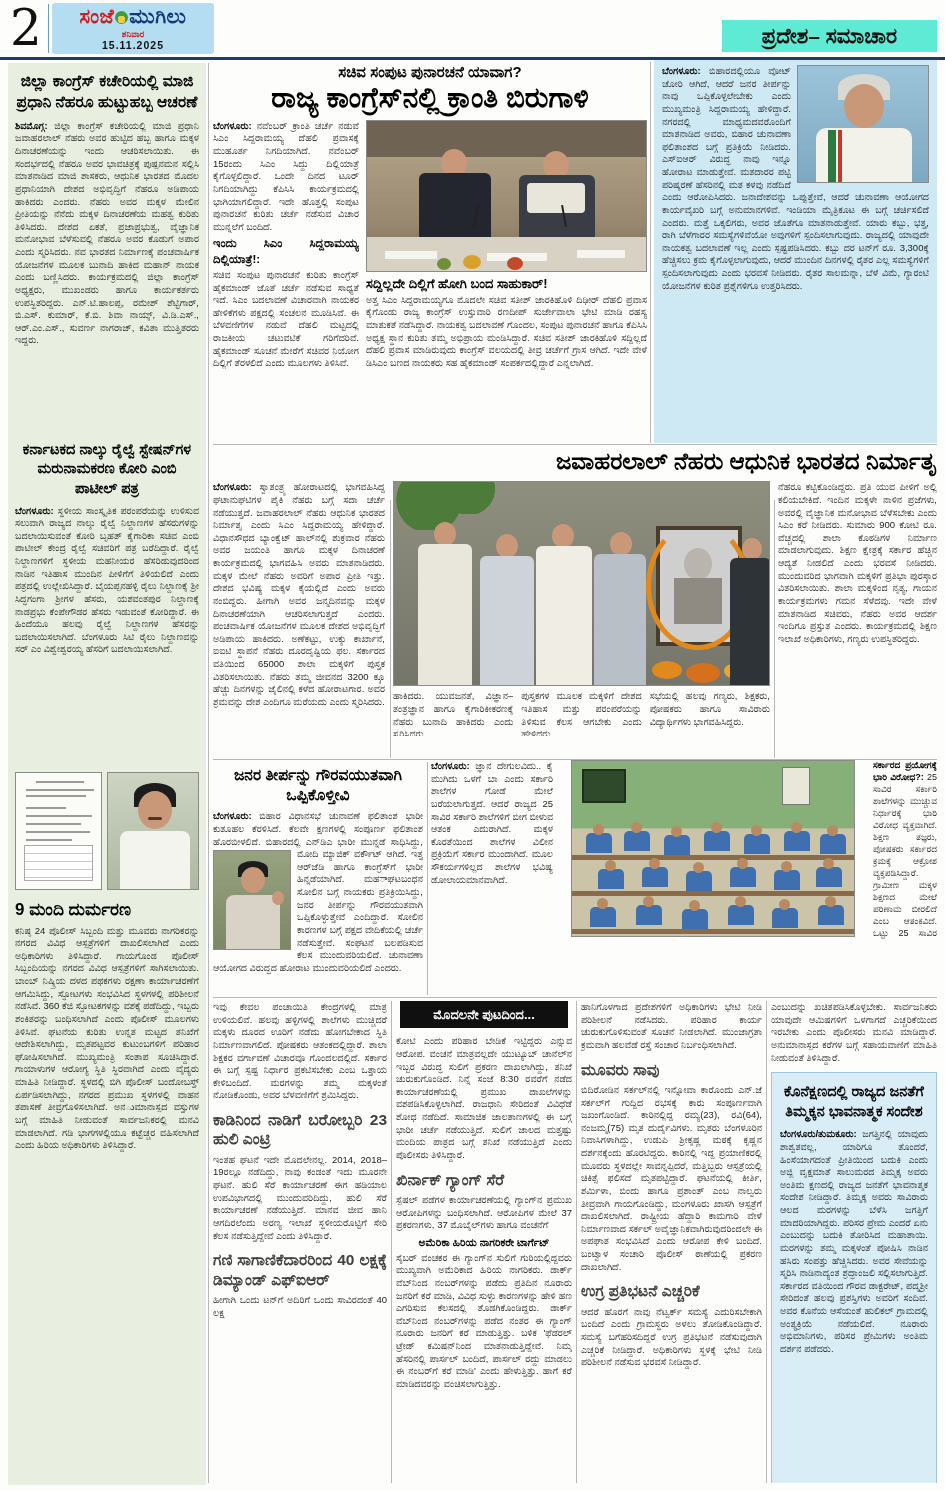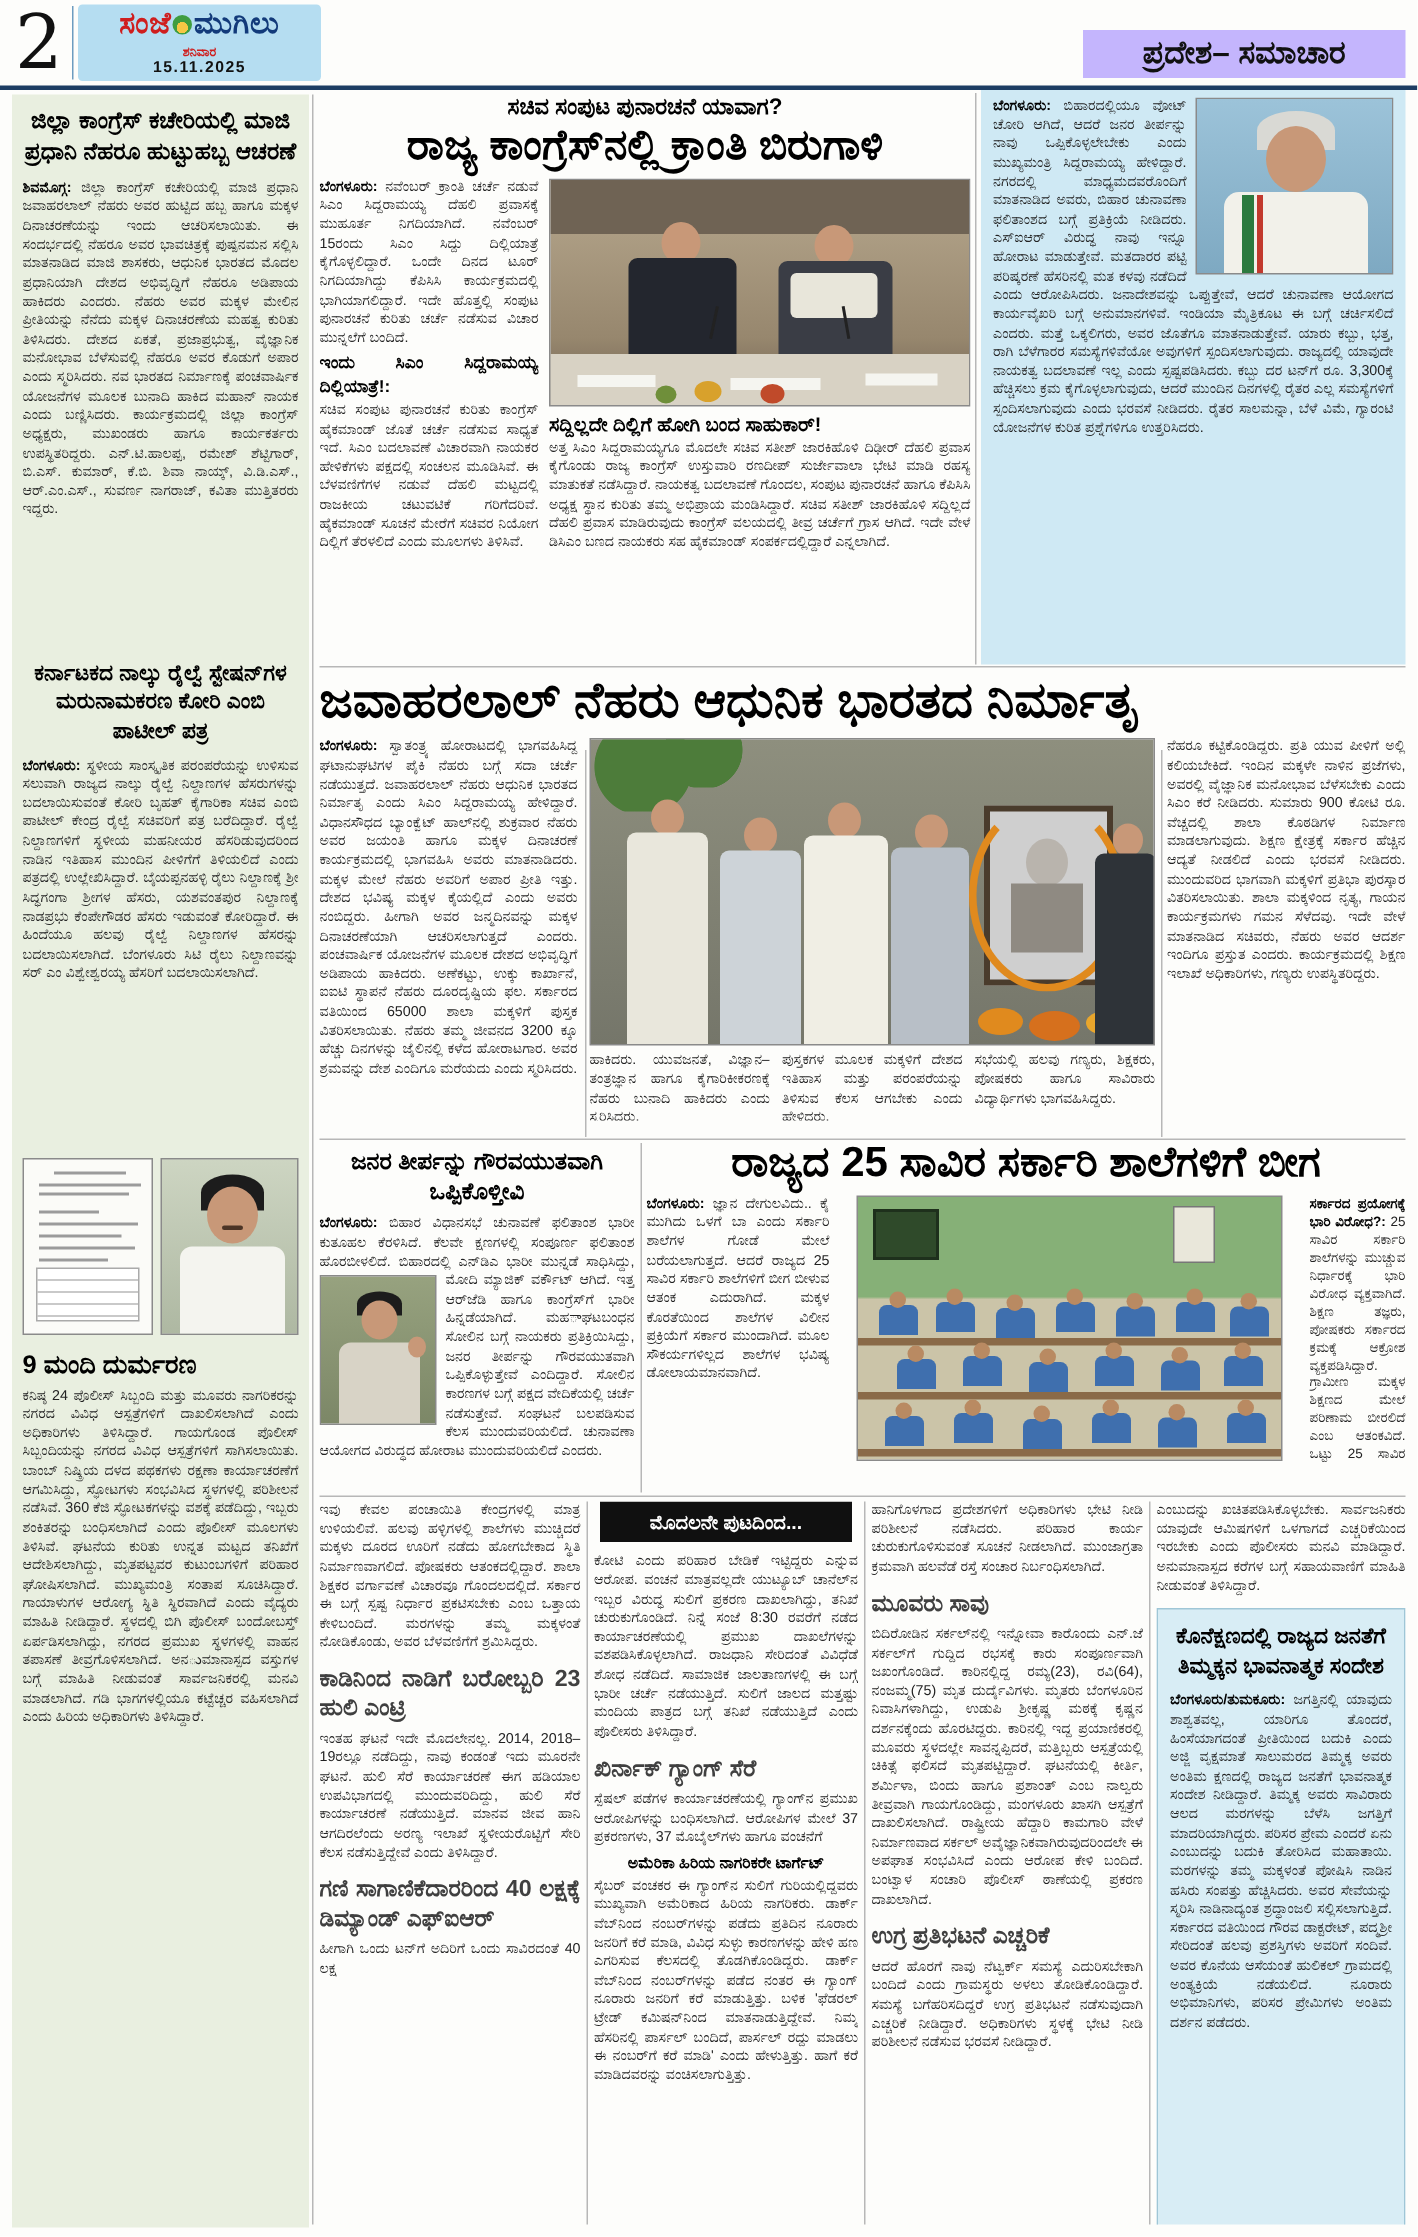--- a/index.html
+++ b/index.html
@@ -12,21 +12,21 @@
         border-radius:3px;text-align:center;}
   .mast .title{font-size:20px;font-weight:bold;line-height:26px;letter-spacing:0.5px;}
   .mast .t-red{color:#cf1e1e;}
   .mast .t-blue{color:#123a7a;}
   .logo-dot{display:inline-block;width:13px;height:13px;border-radius:50%;
             background:radial-gradient(circle at 50% 65%,#f6c744 0 35%,#3f9d3f 36% 100%);
             vertical-align:middle;margin:0 1px;}
   .mast .day{font-size:8.5px;color:#cf1e1e;font-weight:bold;line-height:10px;}
   .mast .date{font-size:10.5px;color:#111;font-weight:bold;letter-spacing:1px;line-height:12px;}
   .mast-sep{position:absolute;left:48px;top:4px;width:1px;height:49px;background:#6d9cc0;}
-  .section-label{position:absolute;left:722px;top:20px;width:215px;height:32px;background:#c4b5fd;
+  .section-label{position:absolute;left:722px;top:20px;width:215px;height:32px;background:#5eead4;
                  font-size:21px;font-weight:bold;text-align:center;line-height:32px;color:#111;}
   .toprule{position:absolute;left:0;top:57px;width:945px;height:3px;background:#1d3d63;}
   
   .body{font-size:9.5px;line-height:1.33;text-align:justify;color:#222;}
   .body b{color:#000;}
   .vline{position:absolute;width:1px;background:#b7b7b7;}
   .hline{position:absolute;height:1px;background:#b7b7b7;}
   .sub-bold{font-size:11.5px;font-weight:bold;color:#000;margin:3px 0 2px;}
   .overflow{overflow:hidden;}
   
@@ -71,21 +71,21 @@
   .ph-patil{width:94px;height:118px;background:linear-gradient(#cdd5c2,#aeb8a2);}
   .hair{position:absolute;background:#1c1c1c;border-radius:50% 50% 0 0;}
   .shirt{position:absolute;background:#f4f4ef;border-radius:8px 8px 0 0;}
   .ph-speaker{width:78px;height:100px;background:linear-gradient(#97a27f,#7c8767);float:left;margin:2px 6px 2px 0;}
   
   .bihar{position:absolute;left:654px;top:60px;width:283px;height:383px;background:#cfe9f4;
          padding:5px 8px;box-sizing:border-box;}
   .bihar-h{font-size:23px;font-weight:bold;text-align:center;line-height:1.2;margin:2px 0 6px;color:#000;}
   
   .nehru{position:absolute;left:213px;top:447px;width:724px;height:312px;}
-  .nehru-h{font-size:33px;font-weight:bold;text-align:left;line-height:1.1;margin:2px 0 7px;color:#000;}
+  .nehru-h{font-size:23px;font-weight:bold;text-align:right;line-height:1.1;margin:2px 0 7px;color:#000;}
   .nehru-cols{display:flex;gap:8px;}
   .nehru-l{width:172px;height:258px;}
   .nehru-c{width:377px;}
   .nehru-r{flex:1;height:258px;}
   .under-trio{display:flex;gap:8px;margin-top:4px;justify-content:flex-end;}
   .under-trio div{flex:1;height:46px;overflow:hidden;}
   
   .verdict{position:absolute;left:213px;top:763px;width:210px;height:232px;}
   .verdict-h{font-size:15.5px;font-weight:bold;text-align:center;line-height:1.3;margin:2px 0 5px;color:#000;}
   
@@ -256,21 +256,20 @@
         <div class="hair" style="left:24px;top:10px;width:30px;height:16px;"></div>
         <div class="head" style="left:27px;top:16px;width:24px;height:26px;"></div>
         <div class="shirt" style="left:12px;top:44px;width:54px;height:56px;background:#d8d3c6;"></div>
         <div class="head" style="left:58px;top:40px;width:12px;height:14px;"></div>
       </div>
       <span>ಮೋದಿ ಮ್ಯಾಜಿಕ್ ವರ್ಕೌಟ್ ಆಗಿದೆ. ಇತ್ತ ಆರ್‌ಜೆಡಿ ಹಾಗೂ ಕಾಂಗ್ರೆಸ್‌ಗೆ ಭಾರೀ ಹಿನ್ನಡೆಯಾಗಿದೆ. ಮಹాಘಟಬಂಧನ ಸೋಲಿನ ಬಗ್ಗೆ ನಾಯಕರು ಪ್ರತಿಕ್ರಿಯಿಸಿದ್ದು, ಜನರ ತೀರ್ಪನ್ನು ಗೌರವಯುತವಾಗಿ ಒಪ್ಪಿಕೊಳ್ಳುತ್ತೇವೆ ಎಂದಿದ್ದಾರೆ. ಸೋಲಿನ ಕಾರಣಗಳ ಬಗ್ಗೆ ಪಕ್ಷದ ವೇದಿಕೆಯಲ್ಲಿ ಚರ್ಚೆ ನಡೆಸುತ್ತೇವೆ. ಸಂಘಟನೆ ಬಲಪಡಿಸುವ ಕೆಲಸ ಮುಂದುವರಿಯಲಿದೆ. ಚುನಾವಣಾ ಆಯೋಗದ ವಿರುದ್ಧದ ಹೋರಾಟ ಮುಂದುವರಿಯಲಿದೆ ಎಂದರು.</span>
     </div>
   </div>
 
   <div class="schools">
-    <div class="schools-h">ರಾಜ್ಯದ 25 ಸಾವಿರ ಸರ್ಕಾರಿ ಶಾಲೆಗಳಿಗೆ ಬೀಗ</div>
     <div class="schools-row">
       <div class="schools-l body overflow">
         <b>ಬೆಂಗಳೂರು:</b>
         <span>ಜ್ಞಾನ ದೇಗುಲವಿದು.. ಕೈ ಮುಗಿದು ಒಳಗೆ ಬಾ ಎಂದು ಸರ್ಕಾರಿ ಶಾಲೆಗಳ ಗೋಡೆ ಮೇಲೆ ಬರೆಯಲಾಗುತ್ತದೆ. ಆದರೆ ರಾಜ್ಯದ 25 ಸಾವಿರ ಸರ್ಕಾರಿ ಶಾಲೆಗಳಿಗೆ ಬೀಗ ಬೀಳುವ ಆತಂಕ ಎದುರಾಗಿದೆ. ಮಕ್ಕಳ ಕೊರತೆಯಿಂದ ಶಾಲೆಗಳ ವಿಲೀನ ಪ್ರಕ್ರಿಯೆಗೆ ಸರ್ಕಾರ ಮುಂದಾಗಿದೆ. ಮೂಲ ಸೌಕರ್ಯಗಳಿಲ್ಲದ ಶಾಲೆಗಳ ಭವಿಷ್ಯ ಡೋಲಾಯಮಾನವಾಗಿದೆ.</span>
       </div>
       <div class="photo ph-class">
         <div style="position:absolute;left:10px;top:8px;width:40px;height:30px;background:#2f4a2a;border:2px solid #1e301c;"></div>
         <div style="position:absolute;left:210px;top:6px;width:26px;height:36px;background:#e9e7da;border:1px solid #777;"></div>
         <div class="kid" style="left:14px;top:72px;"></div>
         <div class="kid" style="left:52px;top:70px;"></div>

